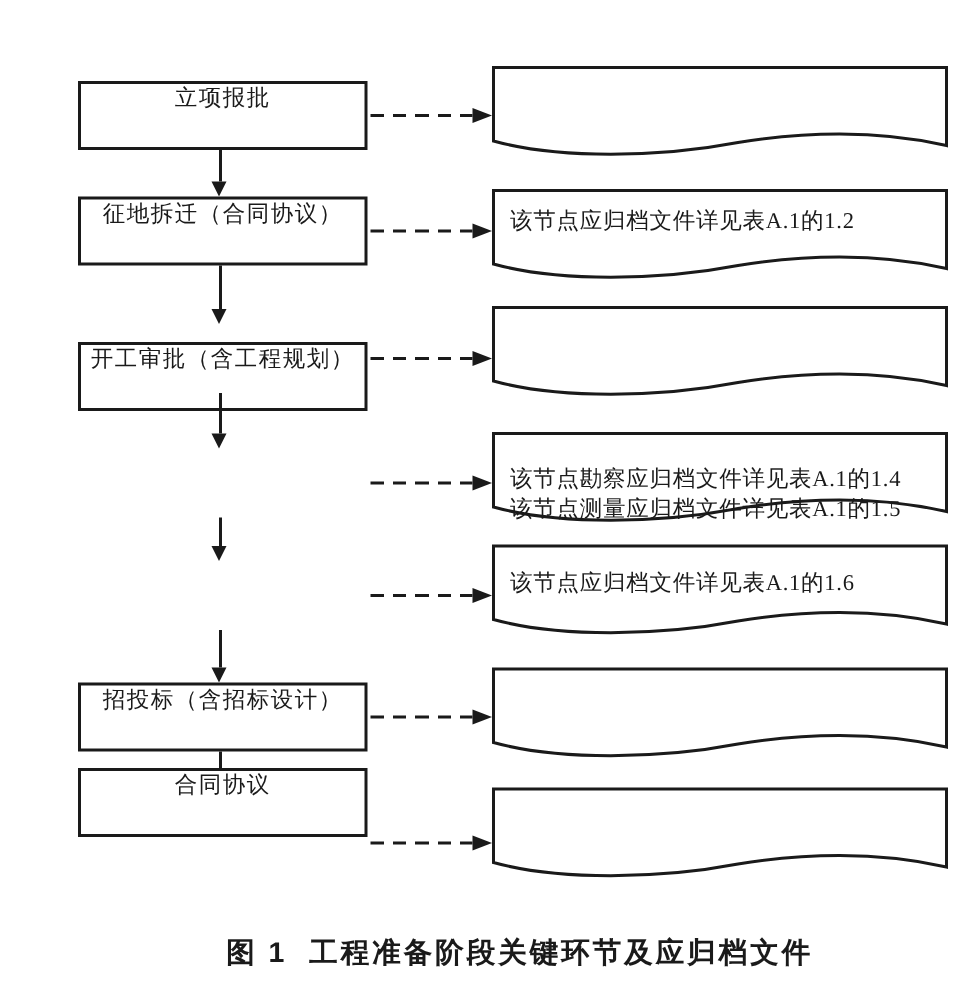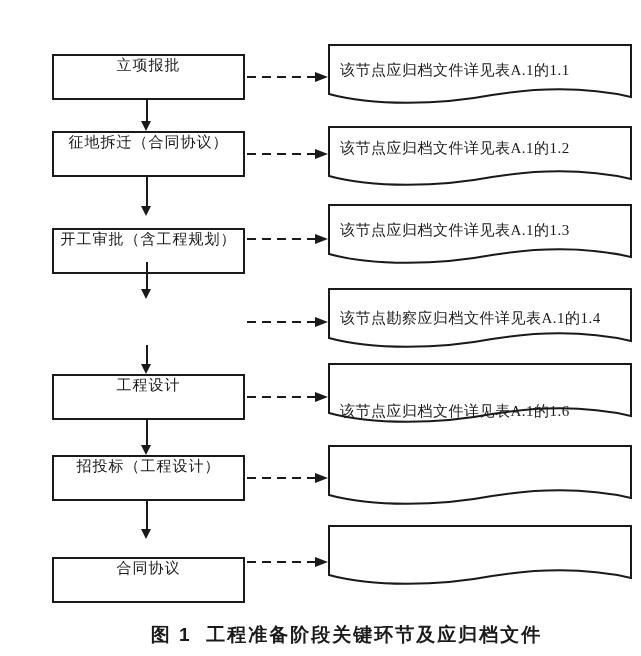--- a/index.html
+++ b/index.html
@@ -90,23 +90,20 @@
 
 <div class="stage">
 
   <div class="flowbox" style="top:54px">
     <span>立项报批</span>
   </div>
   <div class="harrow" style="top:76px"></div>
   <svg class="docshape" style="top:44px" viewBox="0 0 304 66" preserveAspectRatio="none">
     <path d="M1 1 L303 1 L303 53 C259 43 214 43 164 51 C112 61 44 62 1 50 Z"></path>
   </svg>
-  <div class="doctext" style="top:46px">
-    <span>该节点应归档文件详见表A.1的1.1</span>
-  </div>
   <div class="varrow" style="top:100px;height:21px"></div>
 
   <div class="flowbox" style="top:131px">
     <span>征地拆迁（合同协议）</span>
   </div>
   <div class="harrow" style="top:153px"></div>
   <svg class="docshape" style="top:126px" viewBox="0 0 304 66" preserveAspectRatio="none">
     <path d="M1 1 L303 1 L303 53 C259 43 214 43 164 51 C112 61 44 62 1 50 Z"></path>
   </svg>
   <div class="doctext" style="top:124px">
@@ -114,56 +111,51 @@
   </div>
   <div class="varrow" style="top:177px;height:29px"></div>
 
   <div class="flowbox" style="top:228px">
     <span>开工审批（含工程规划）</span>
   </div>
   <div class="harrow" style="top:238px"></div>
   <svg class="docshape" style="top:204px" viewBox="0 0 304 66" preserveAspectRatio="none">
     <path d="M1 1 L303 1 L303 53 C259 43 214 43 164 51 C112 61 44 62 1 50 Z"></path>
   </svg>
-  <div class="doctext" style="top:206px">
-    <span>该节点应归档文件详见表A.1的1.3</span>
-  </div>
   <div class="varrow" style="top:262px;height:27px"></div>
 
   <div class="harrow" style="top:321px"></div>
   <svg class="docshape" style="top:288px" viewBox="0 0 304 66" preserveAspectRatio="none">
     <path d="M1 1 L303 1 L303 53 C259 43 214 43 164 51 C112 61 44 62 1 50 Z"></path>
   </svg>
-  <div class="doctext" style="top:294px">
+  <div class="doctext" style="top:306px">
     <span>该节点勘察应归档文件详见表A.1的1.4</span>
+    <span>该节点测量应归档文件详见表A.1的1.5</span>
   </div>
   <div class="varrow" style="top:345px;height:19px"></div>
 
-  <div class="flowbox" style="top:374px">
-    <span>工程设计</span>
-  </div>
   <div class="harrow" style="top:396px"></div>
   <svg class="docshape" style="top:363px" viewBox="0 0 304 66" preserveAspectRatio="none">
     <path d="M1 1 L303 1 L303 53 C259 43 214 43 164 51 C112 61 44 62 1 50 Z"></path>
   </svg>
-  <div class="doctext" style="top:387px">
+  <div class="doctext" style="top:365px">
     <span>该节点应归档文件详见表A.1的1.6</span>
   </div>
   <div class="varrow" style="top:420px;height:25px"></div>
 
   <div class="flowbox" style="top:455px">
-    <span>招投标（工程设计）</span>
+    <span>招投标（含招标设计）</span>
   </div>
   <div class="harrow" style="top:477px"></div>
   <svg class="docshape" style="top:445px" viewBox="0 0 304 66" preserveAspectRatio="none">
     <path d="M1 1 L303 1 L303 53 C259 43 214 43 164 51 C112 61 44 62 1 50 Z"></path>
   </svg>
   <div class="varrow" style="top:501px;height:28px"></div>
 
-  <div class="flowbox" style="top:557px">
+  <div class="flowbox" style="top:512px">
     <span>合同协议</span>
   </div>
   <div class="harrow" style="top:561px"></div>
   <svg class="docshape" style="top:525px" viewBox="0 0 304 66" preserveAspectRatio="none">
     <path d="M1 1 L303 1 L303 53 C259 43 214 43 164 51 C112 61 44 62 1 50 Z"></path>
   </svg>
 
   <div class="caption">图 1  工程准备阶段关键环节及应归档文件</div>
 
 </div>

